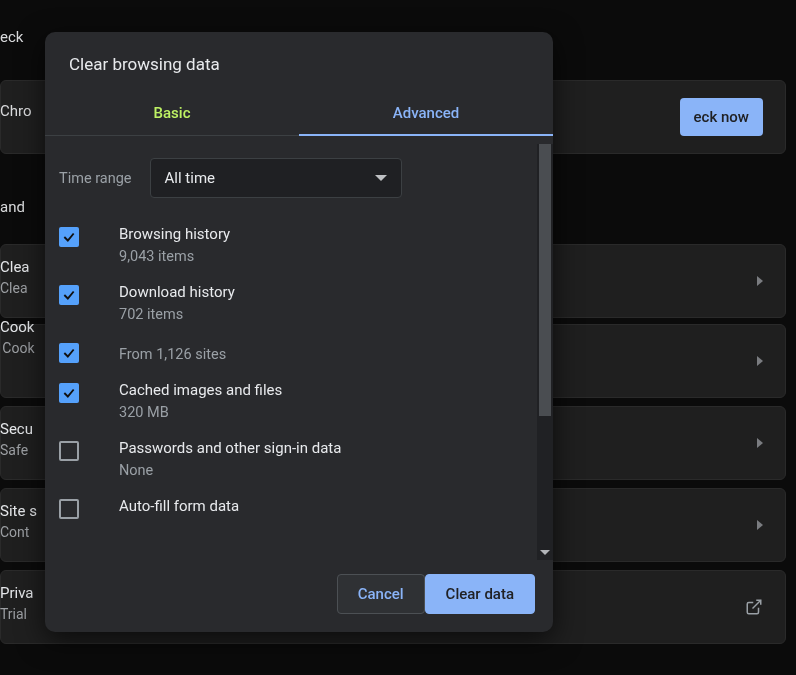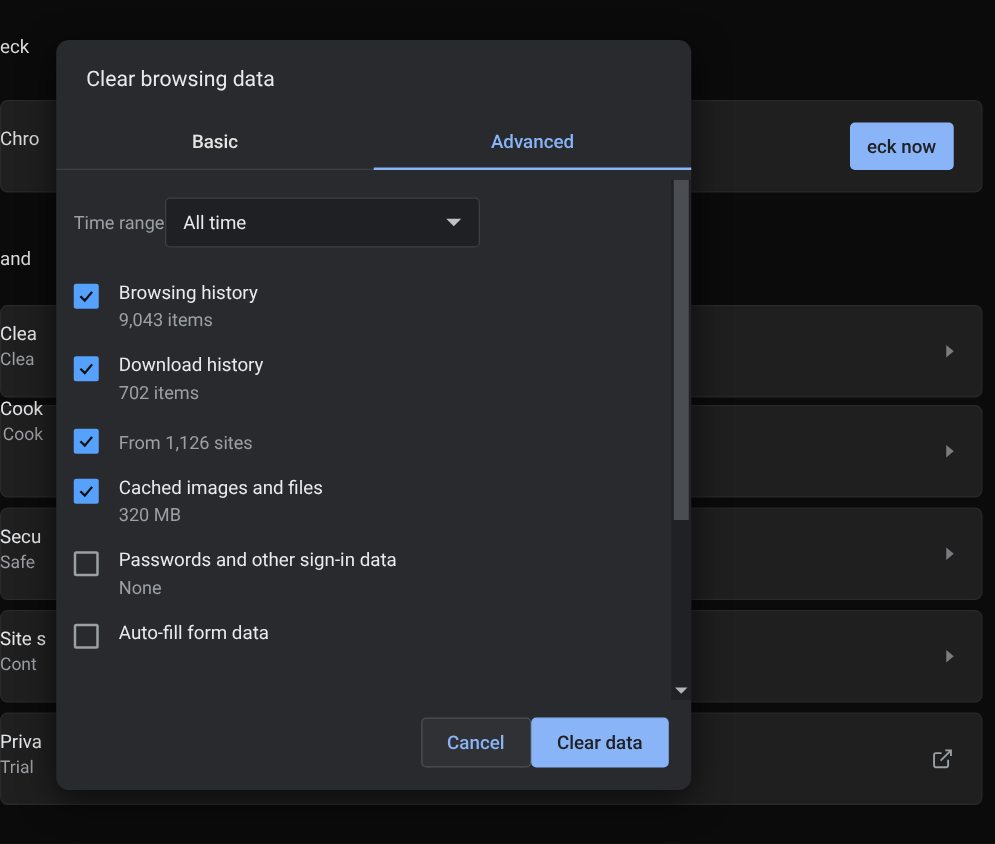--- a/index.html
+++ b/index.html
@@ -47,21 +47,21 @@
   }
   .modal-title {
     font-size: 17px; color: #e8eaed; padding: 22px 24px 18px 24px;
     font-weight: 400;
   }
   .tabs {
     display: flex; position: relative;
   }
   .tab {
     flex: 1; text-align: center; padding: 12px 0 14px 0;
-    font-size: 15px; font-weight: 500; color: #e5e5e5; cursor: pointer;
+    font-size: 15px; font-weight: 500; color: #bef264; cursor: pointer;
   }
   .tab.active { color: #8ab4f8; }
   .tab-underline {
     position: absolute; bottom: 0; height: 2px; background: #8ab4f8;
     left: 50%; right: 0;
   }
   .tab-base { position: absolute; bottom: 0; left: 0; right: 0; height: 1px; background: #3c4043; }
 
   .scroll-area {
     flex: 1; position: relative; overflow: hidden;
@@ -81,36 +81,36 @@
   .scrollbar-down {
     position: absolute; left: 0; right: 0; bottom: 0; height: 16px;
     display: flex; align-items: center; justify-content: center;
   }
   .arrow-down {
     width: 0; height: 0; border-left: 5px solid transparent;
     border-right: 5px solid transparent; border-top: 5px solid #b2b4b8;
   }
 
   .time-row {
-    display: flex; align-items: center; gap: 0; padding: 2px 0 18px 0;
+    display: flex; align-items: center; gap: 18px; padding: 2px 0 18px 0;
   }
   .time-label { color: #9aa0a6; font-size: 14.5px; }
   .select {
     background: #1f2023; border: 1px solid #3c4043; border-radius: 4px;
     width: 252px; height: 40px;
     display: flex; align-items: center; justify-content: space-between;
     padding: 0 14px; cursor: pointer; color: #e8eaed; font-size: 15px;
   }
   .select .caret {
     width: 0; height: 0; border-left: 6px solid transparent;
     border-right: 6px solid transparent; border-top: 6px solid #bfc1c4;
   }
 
   .item {
-    display: flex; align-items: flex-start; gap: 16px;
+    display: flex; align-items: flex-start; gap: 40px;
     padding: 9px 0;
   }
   .checkbox {
     width: 20px; height: 20px; margin-top: 2px; border-radius: 2px;
     display: flex; align-items: center; justify-content: center;
     flex-shrink: 0;
   }
   .checkbox.checked { background: #55a1fb; }
   .checkbox.unchecked { border: 2px solid #9aa0a6; }
   .checkbox svg { width: 14px; height: 14px; }

